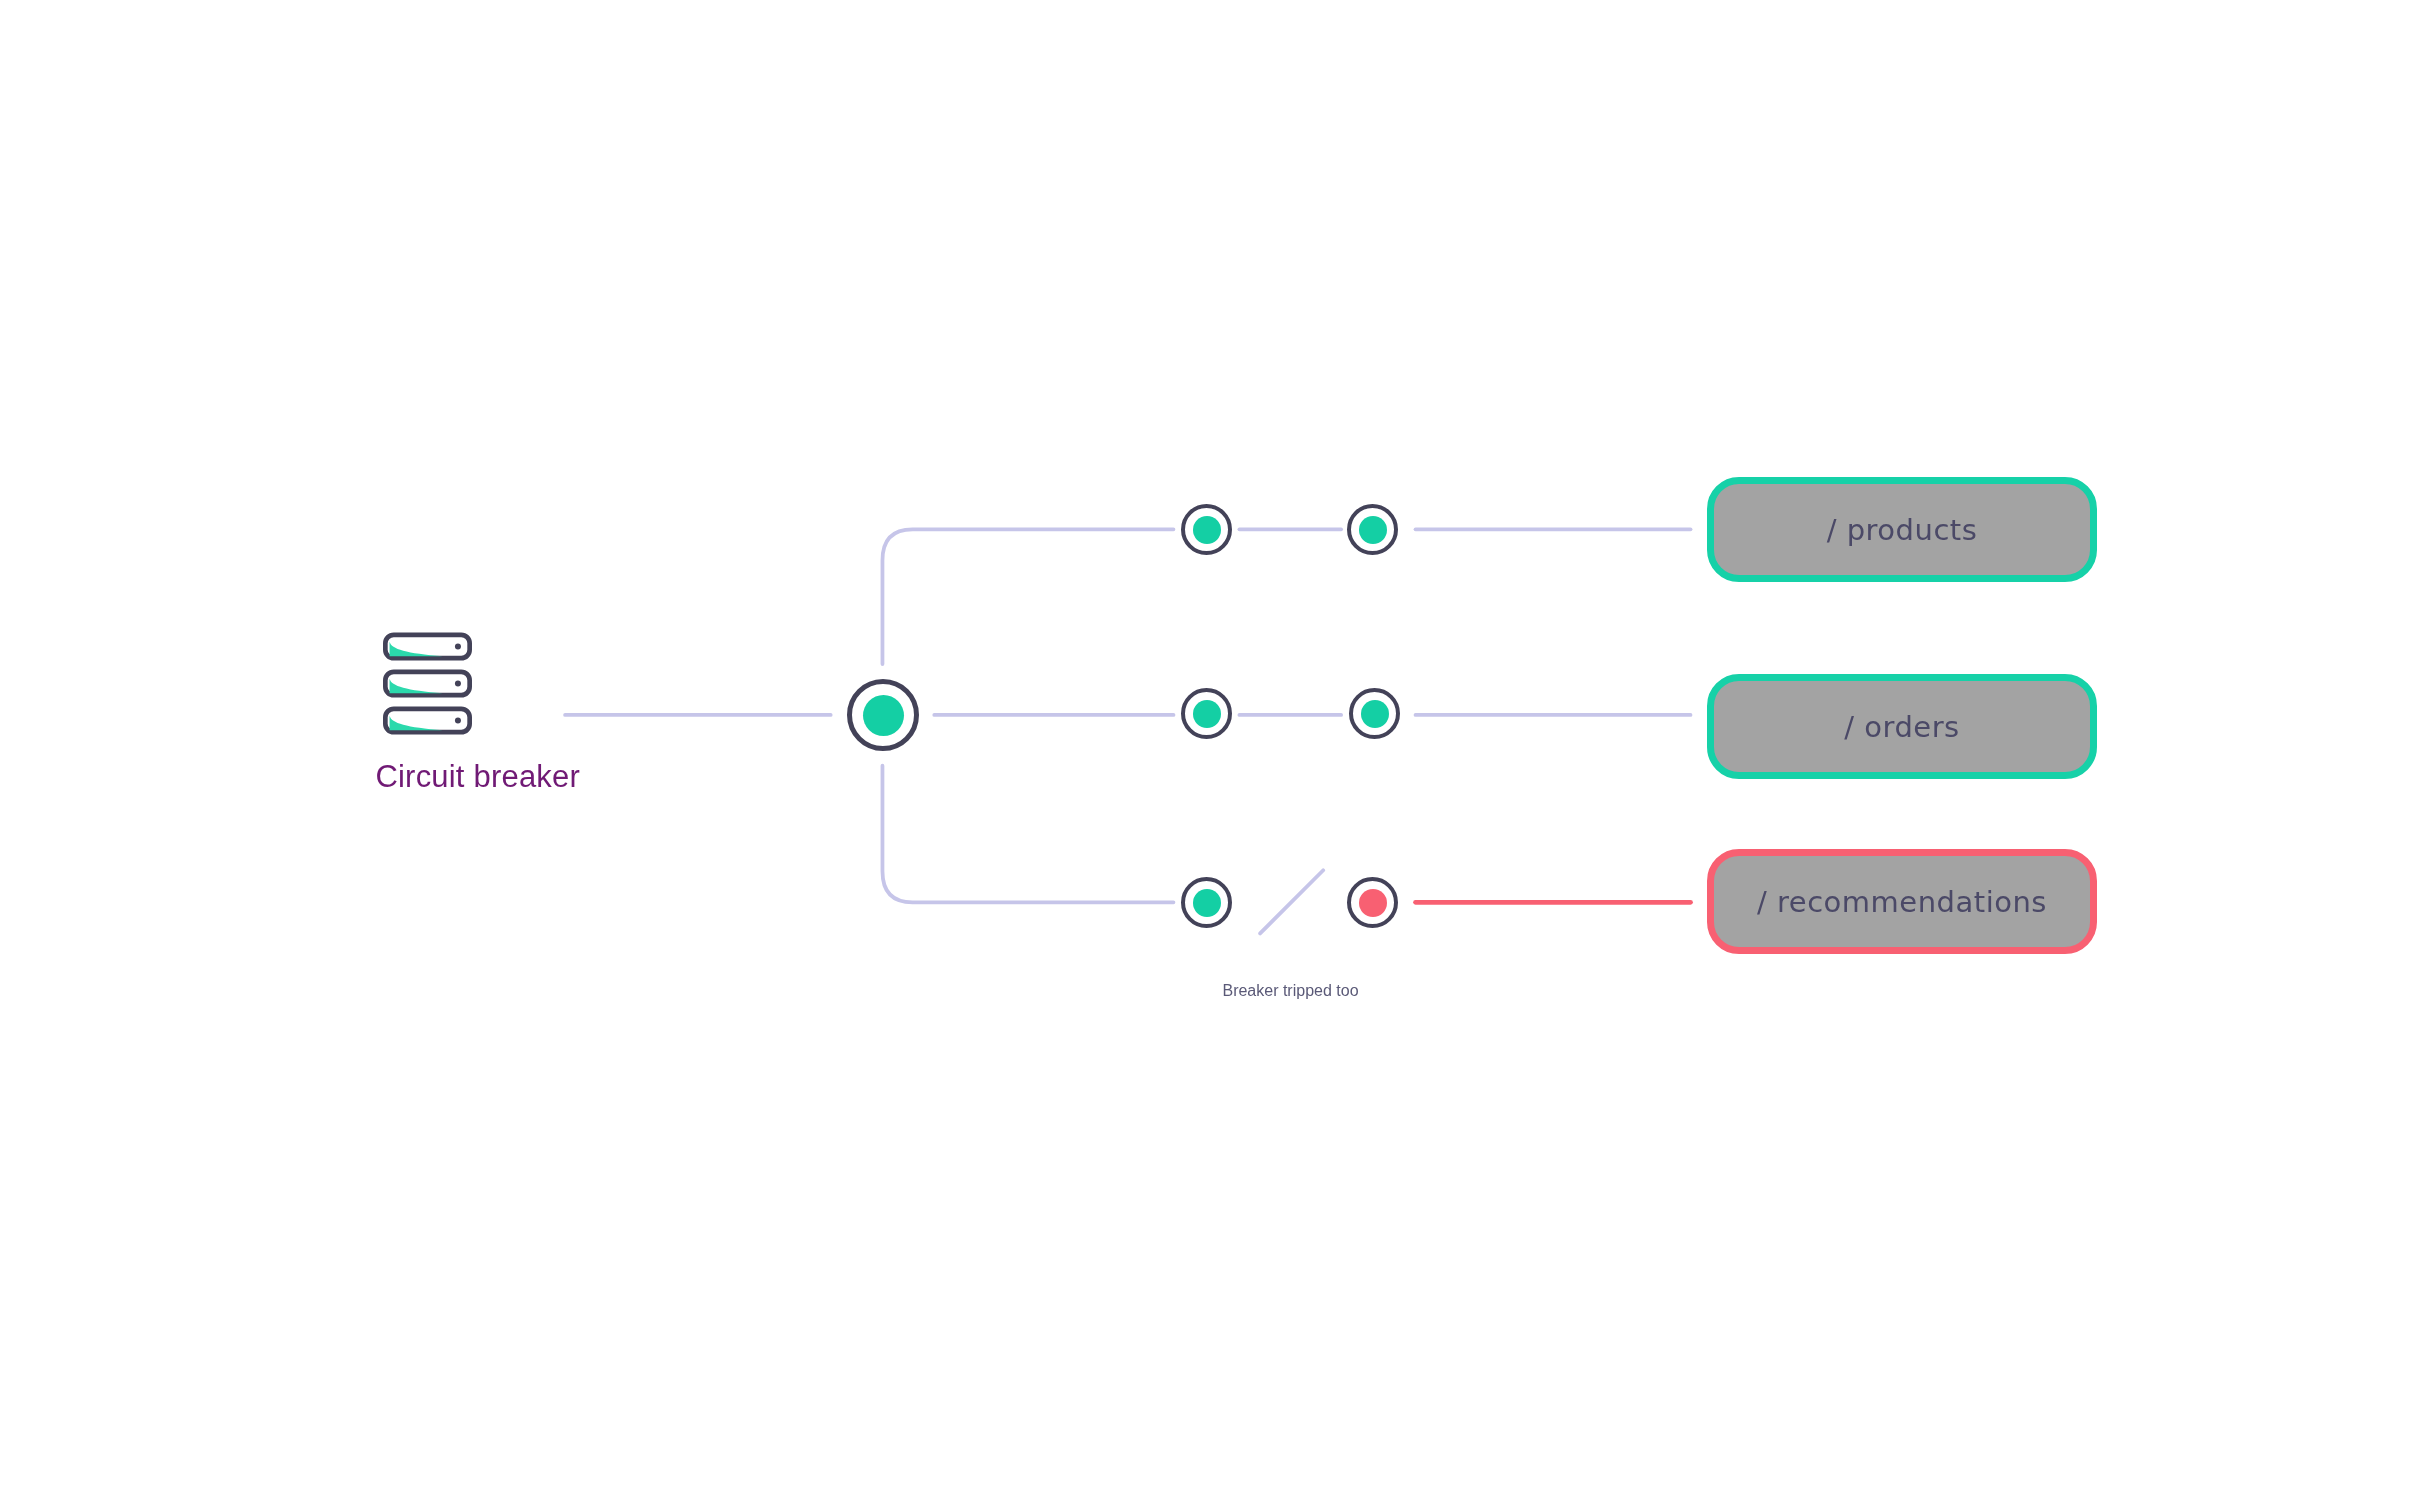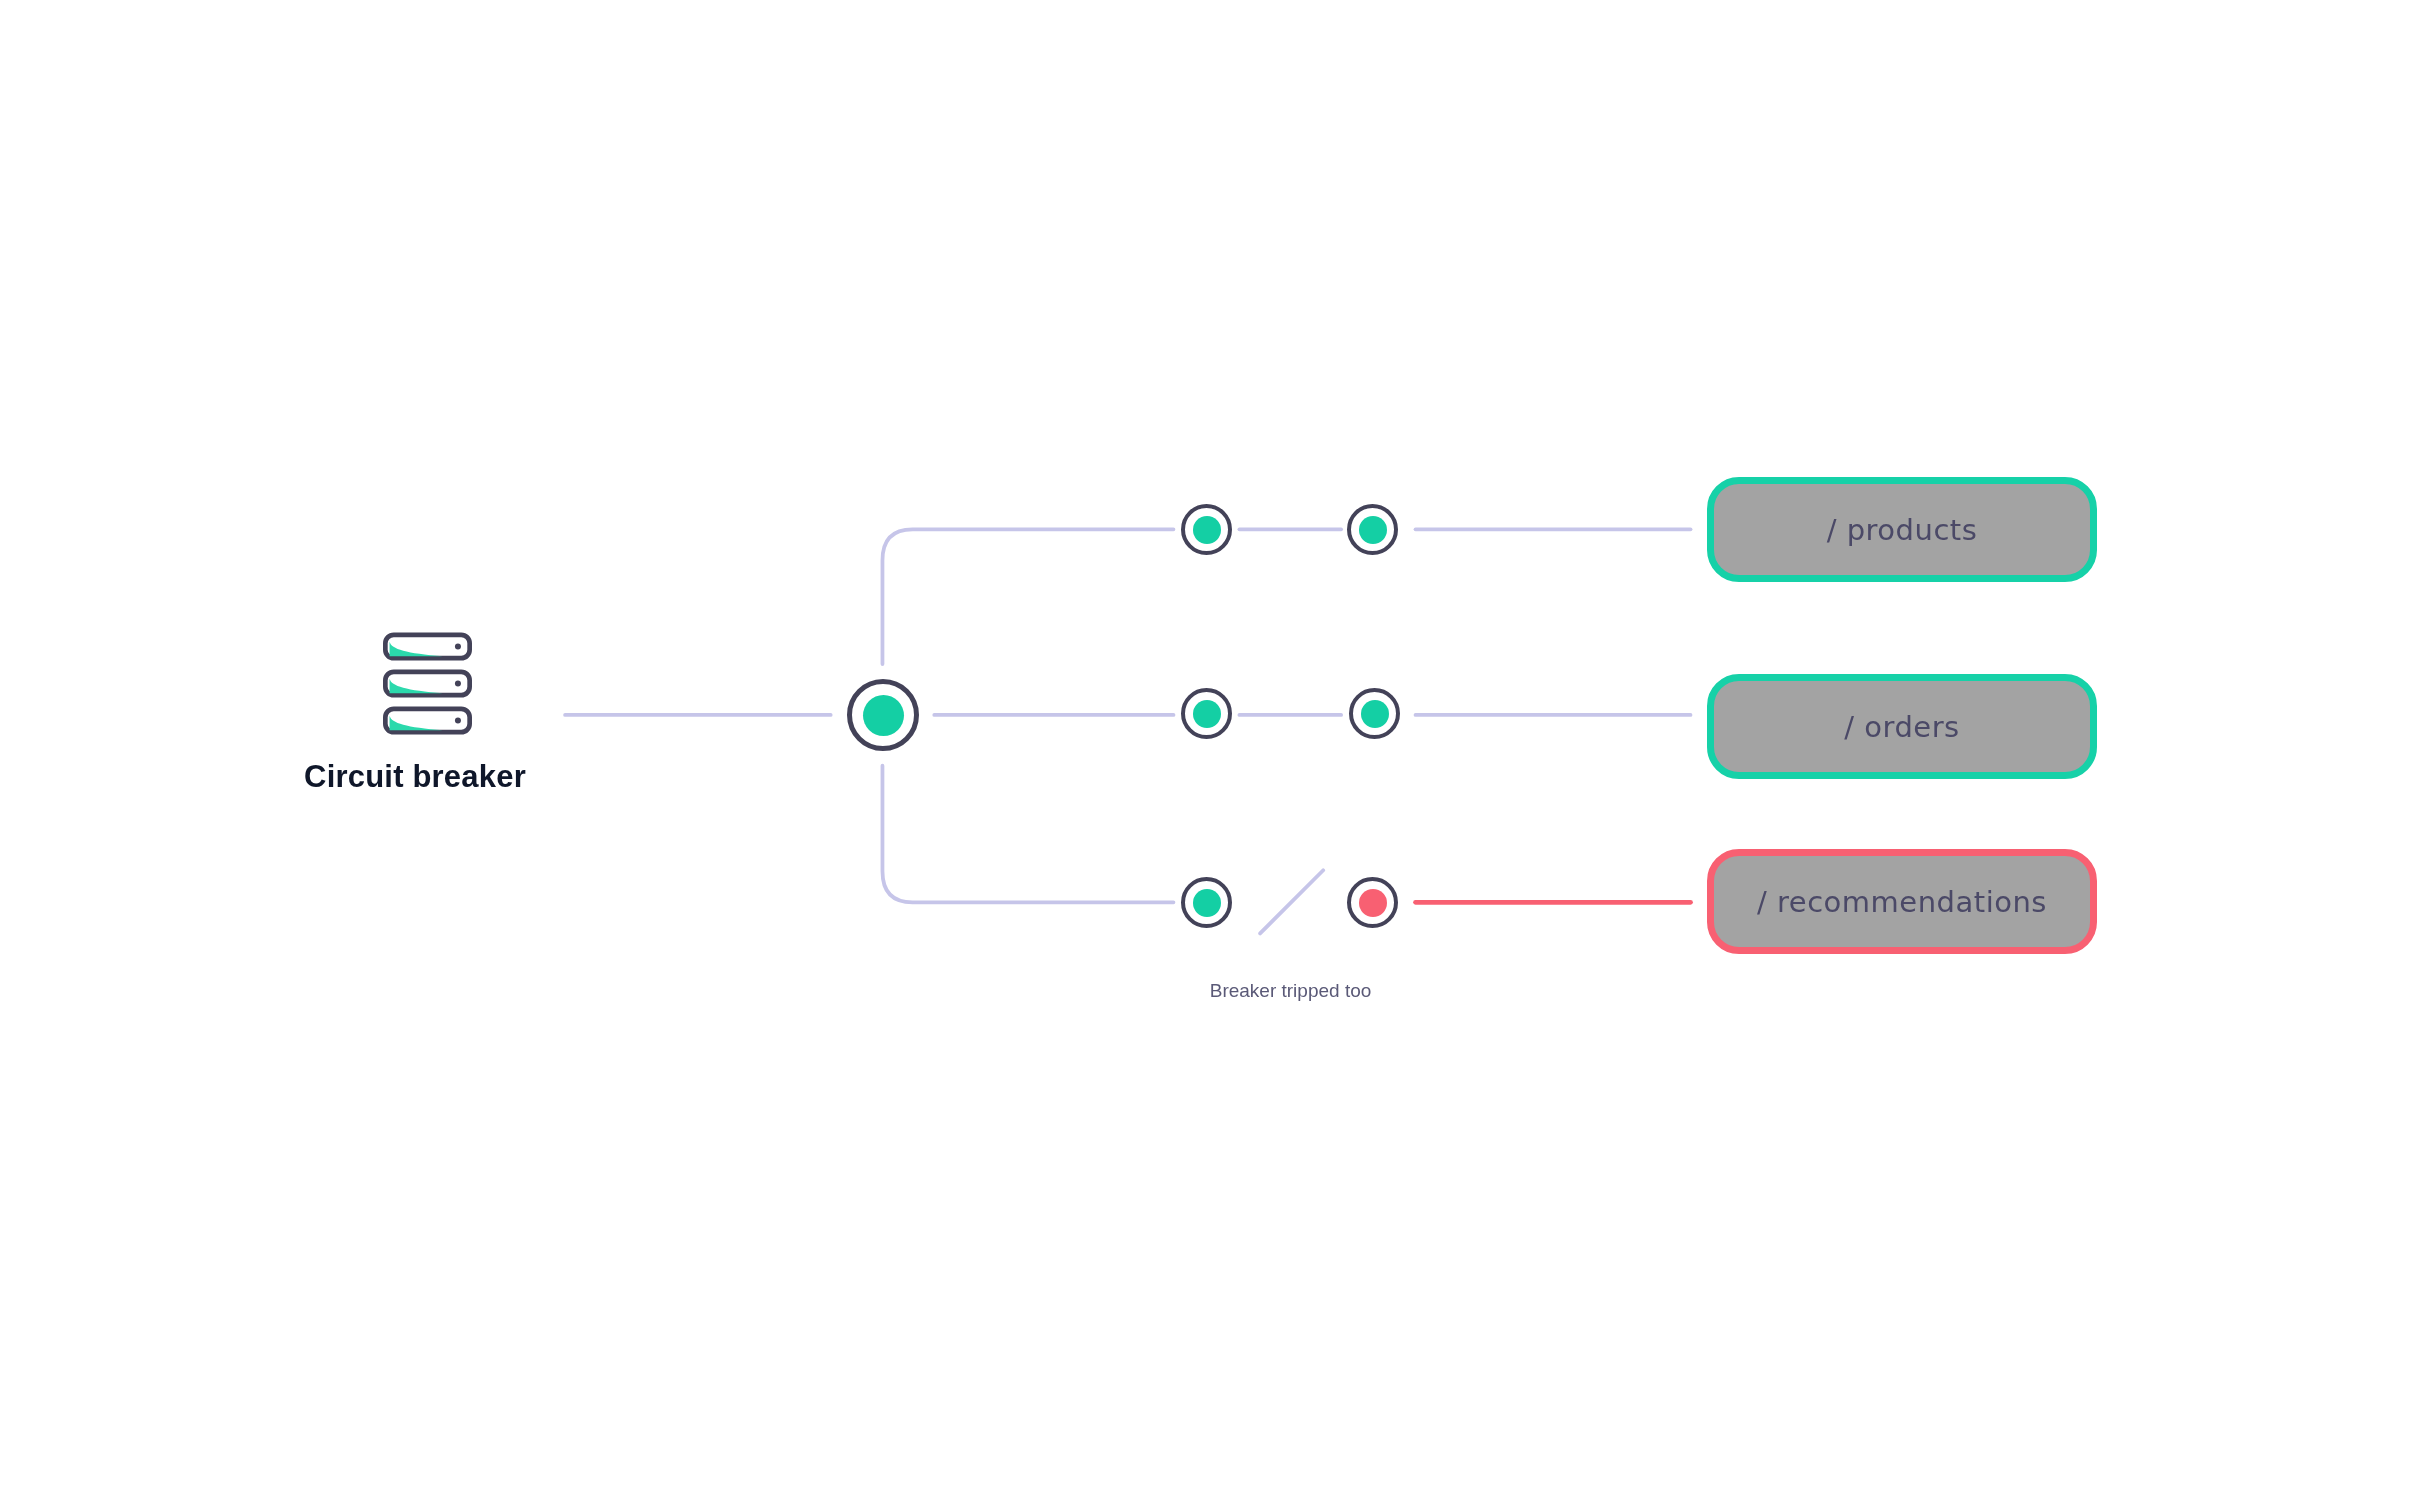--- a/index.html
+++ b/index.html
@@ -28,26 +28,26 @@
     position:absolute; box-sizing:border-box; width:390px; height:105px;
     background:#a3a3a3; border:7.5px solid #16d1a8; border-radius:32px;
     display:flex; align-items:center; justify-content:center;
     font-family:"DejaVu Sans", sans-serif; font-size:29px; font-weight:500;
     letter-spacing:0.5px; color:#4b4967;
   }
   .endpoint.tripped { border-color:#f86072; }
 
   .source-icon { position:absolute; left:383px; top:632px; }
   .source-label {
-    position:absolute; left:250px; top:759px; width:330px; text-align:center;
-    font-size:31px; font-weight:700; color:#0f172a; letter-spacing:0.2px;
+    position:absolute; left:250px; top:759px; width:330px; text-align:right;
+    font-size:31px; font-weight:400; color:#701a75; letter-spacing:0.2px;
   }
   .note {
     position:absolute; left:1008px; top:975px; width:565px; text-align:center;
-    font-size:19px; line-height:31px; color:#5a5977;
+    font-size:16px; line-height:31px; color:#5a5977;
   }
 </style>
 </head>
 <body>
 
 <div class="canvas">
 
   <svg class="wires" width="2411" height="1507" viewBox="0 0 2560 1600">
     <g stroke="#c6c5e9" stroke-width="4" fill="none" stroke-linecap="round">
       <path d="M600 759 H882"></path>

